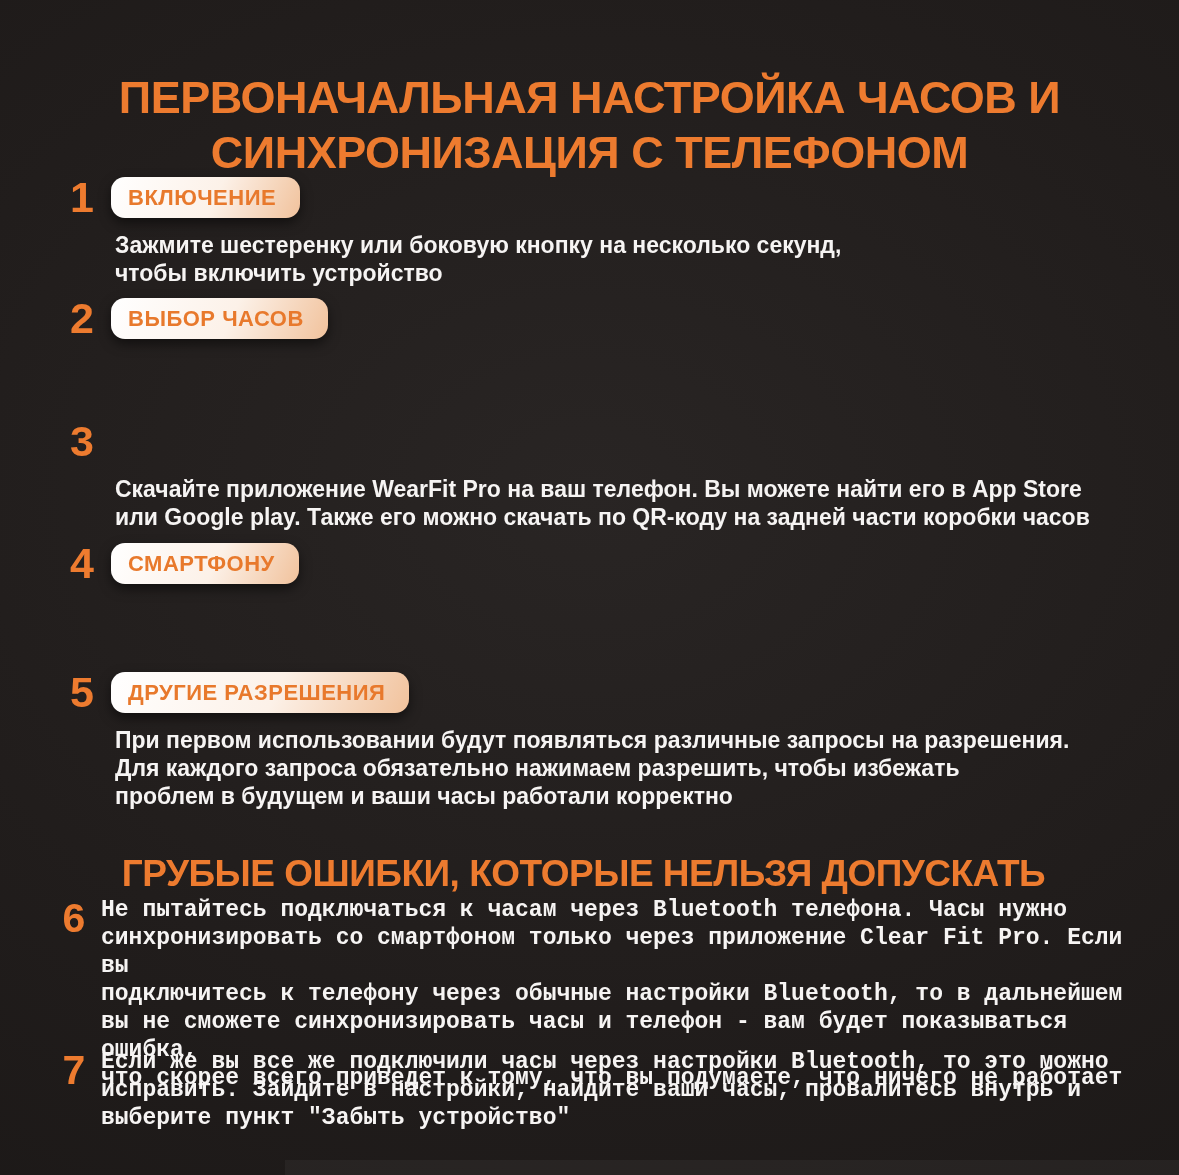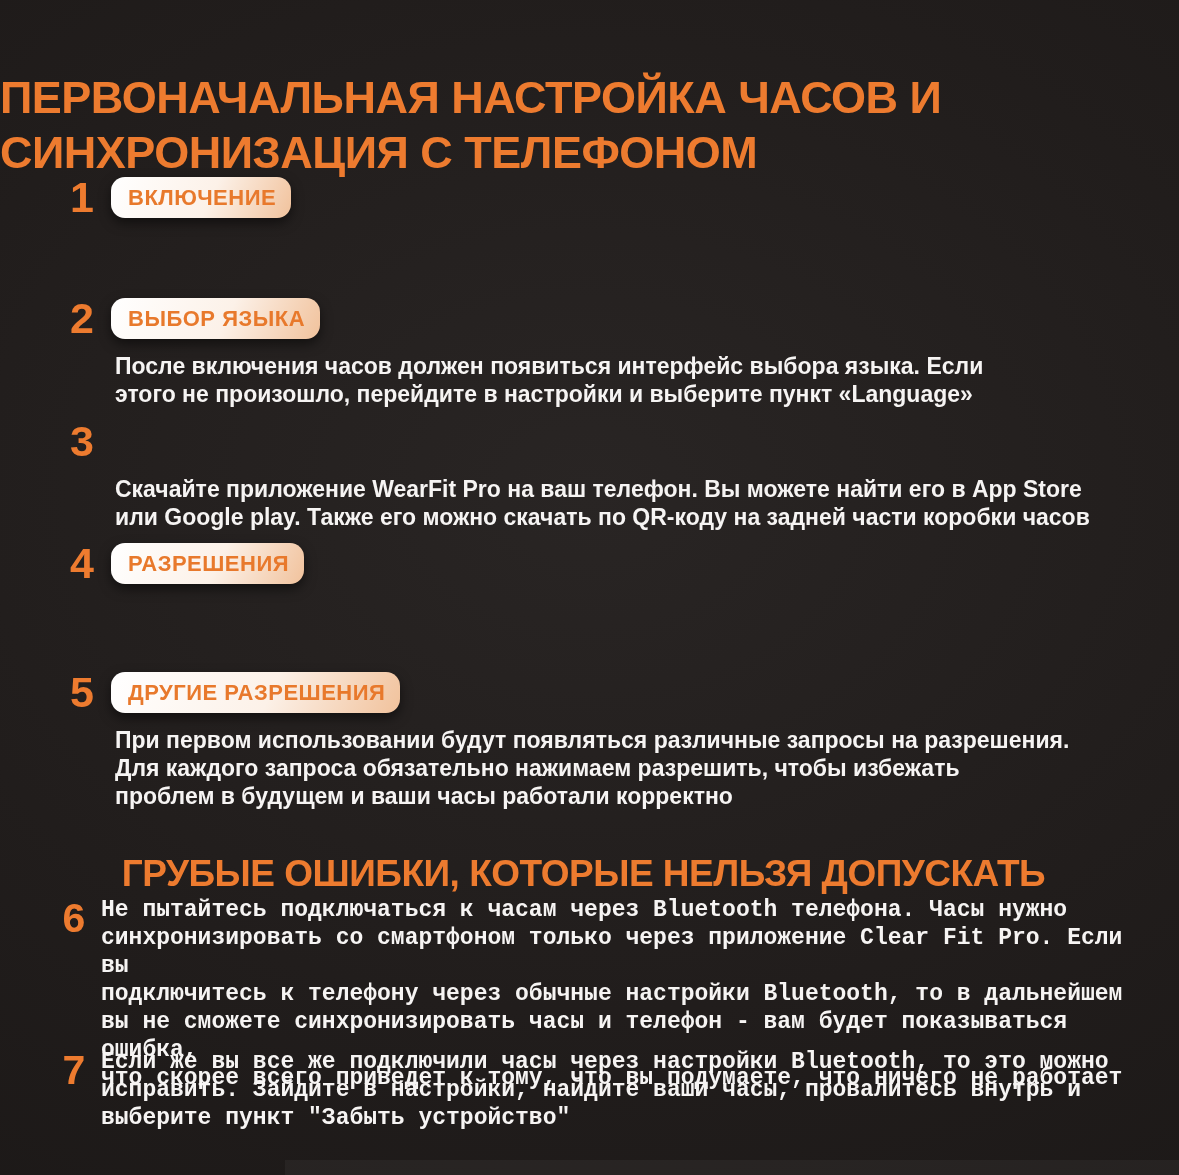--- a/index.html
+++ b/index.html
@@ -14,20 +14,21 @@
   }
   .bottom-strip {
     position: absolute;
     left: 285px; right: 0; bottom: 0;
     height: 15px;
     background: rgba(255,255,255,0.045);
   }
   .main-title {
     position: absolute;
     top: 40px; left: 0; right: 0;
+    text-align: center;
     color: #ED7B2F;
     font-size: 45px;
     line-height: 55px;
     font-weight: bold;
     letter-spacing: -0.5px;
     white-space: pre-line;
   }
   .section-title {
     position: absolute;
     top: 822px; left: 0; right: 12px;
@@ -52,21 +53,21 @@
     font-weight: bold;
     line-height: 1;
     width: 32px;
     text-align: center;
     flex: 0 0 auto;
   }
   .badge {
     display: inline-block;
     background: linear-gradient(115deg, #ffffff 0%, #fcf1e8 55%, #f1c29c 100%);
     border-radius: 14px;
-    padding: 8px 15px 7px 17px;
+    padding: 8px 24px 7px 17px;
     box-shadow: 0 5px 12px rgba(0,0,0,0.5);
     color: #E8792C;
     font-size: 22px;
     font-weight: bold;
     letter-spacing: 0.5px;
   }
   .step-body {
     margin: 12px 0 0 49px;
     color: #F6F4F3;
     font-size: 23px;
@@ -114,43 +115,43 @@
 <div class="page">
 
   <h1 class="main-title">ПЕРВОНАЧАЛЬНАЯ НАСТРОЙКА ЧАСОВ И
 СИНХРОНИЗАЦИЯ С ТЕЛЕФОНОМ</h1>
 
   <div class="step step-1">
     <div class="step-header">
       <span class="step-num">1</span>
       <span class="badge">ВКЛЮЧЕНИЕ</span>
     </div>
+    <div class="step-body">Зажмите шестеренку или боковую кнопку на несколько секунд,
+чтобы включить устройство</div>
   </div>
 
   <div class="step step-2">
     <div class="step-header">
       <span class="step-num">2</span>
-      <span class="badge">ВЫБОР ЯЗЫКА</span>
+      <span class="badge">ВЫБОР ЧАСОВ</span>
     </div>
-    <div class="step-body">После включения часов должен появиться интерфейс выбора языка. Если
-этого не произошло, перейдите в настройки и выберите пункт «Language»</div>
   </div>
 
   <div class="step step-3">
     <div class="step-header">
       <span class="step-num">3</span>
     </div>
     <div class="step-body">Скачайте приложение WearFit Pro на ваш телефон. Вы можете найти его в App Store
 или Google play. Также его можно скачать по QR-коду на задней части коробки часов</div>
   </div>
 
   <div class="step step-4">
     <div class="step-header">
       <span class="step-num">4</span>
-      <span class="badge">РАЗРЕШЕНИЯ</span>
+      <span class="badge">СМАРТФОНУ</span>
     </div>
   </div>
 
   <div class="step step-5">
     <div class="step-header">
       <span class="step-num">5</span>
       <span class="badge">ДРУГИЕ РАЗРЕШЕНИЯ</span>
     </div>
     <div class="step-body">При первом использовании будут появляться различные запросы на разрешения.
 Для каждого запроса обязательно нажимаем разрешить, чтобы избежать

